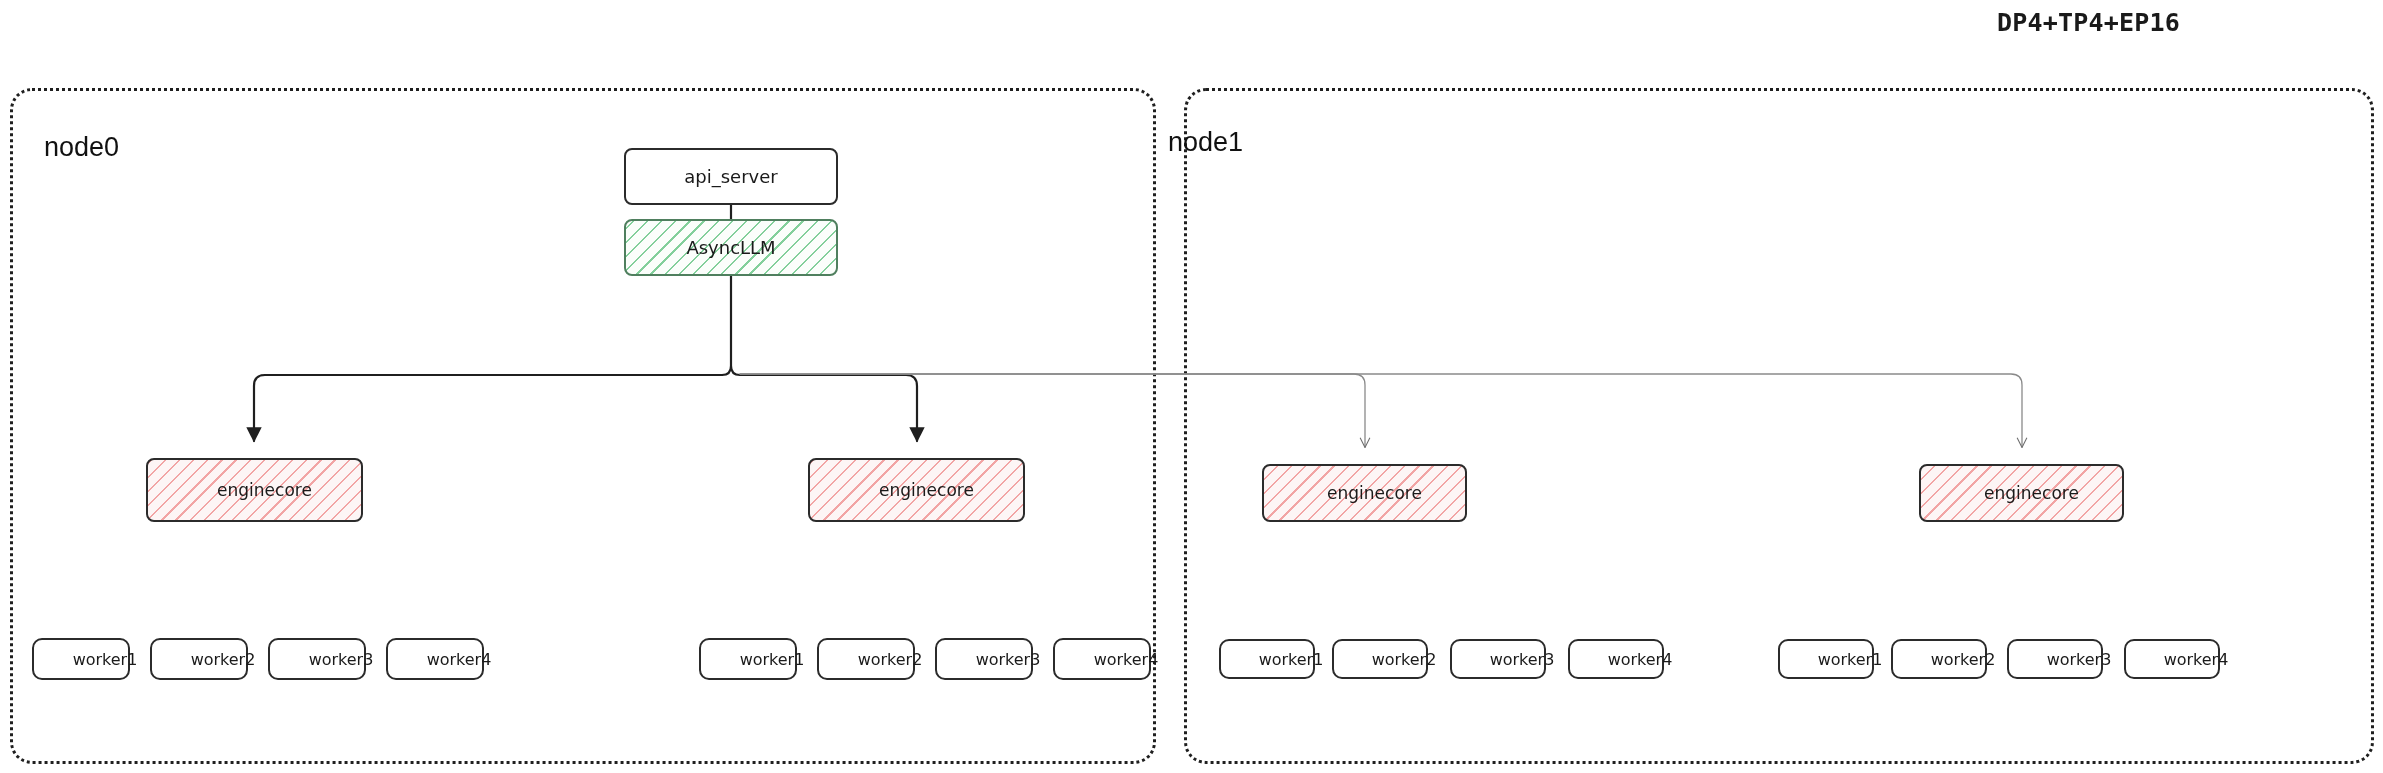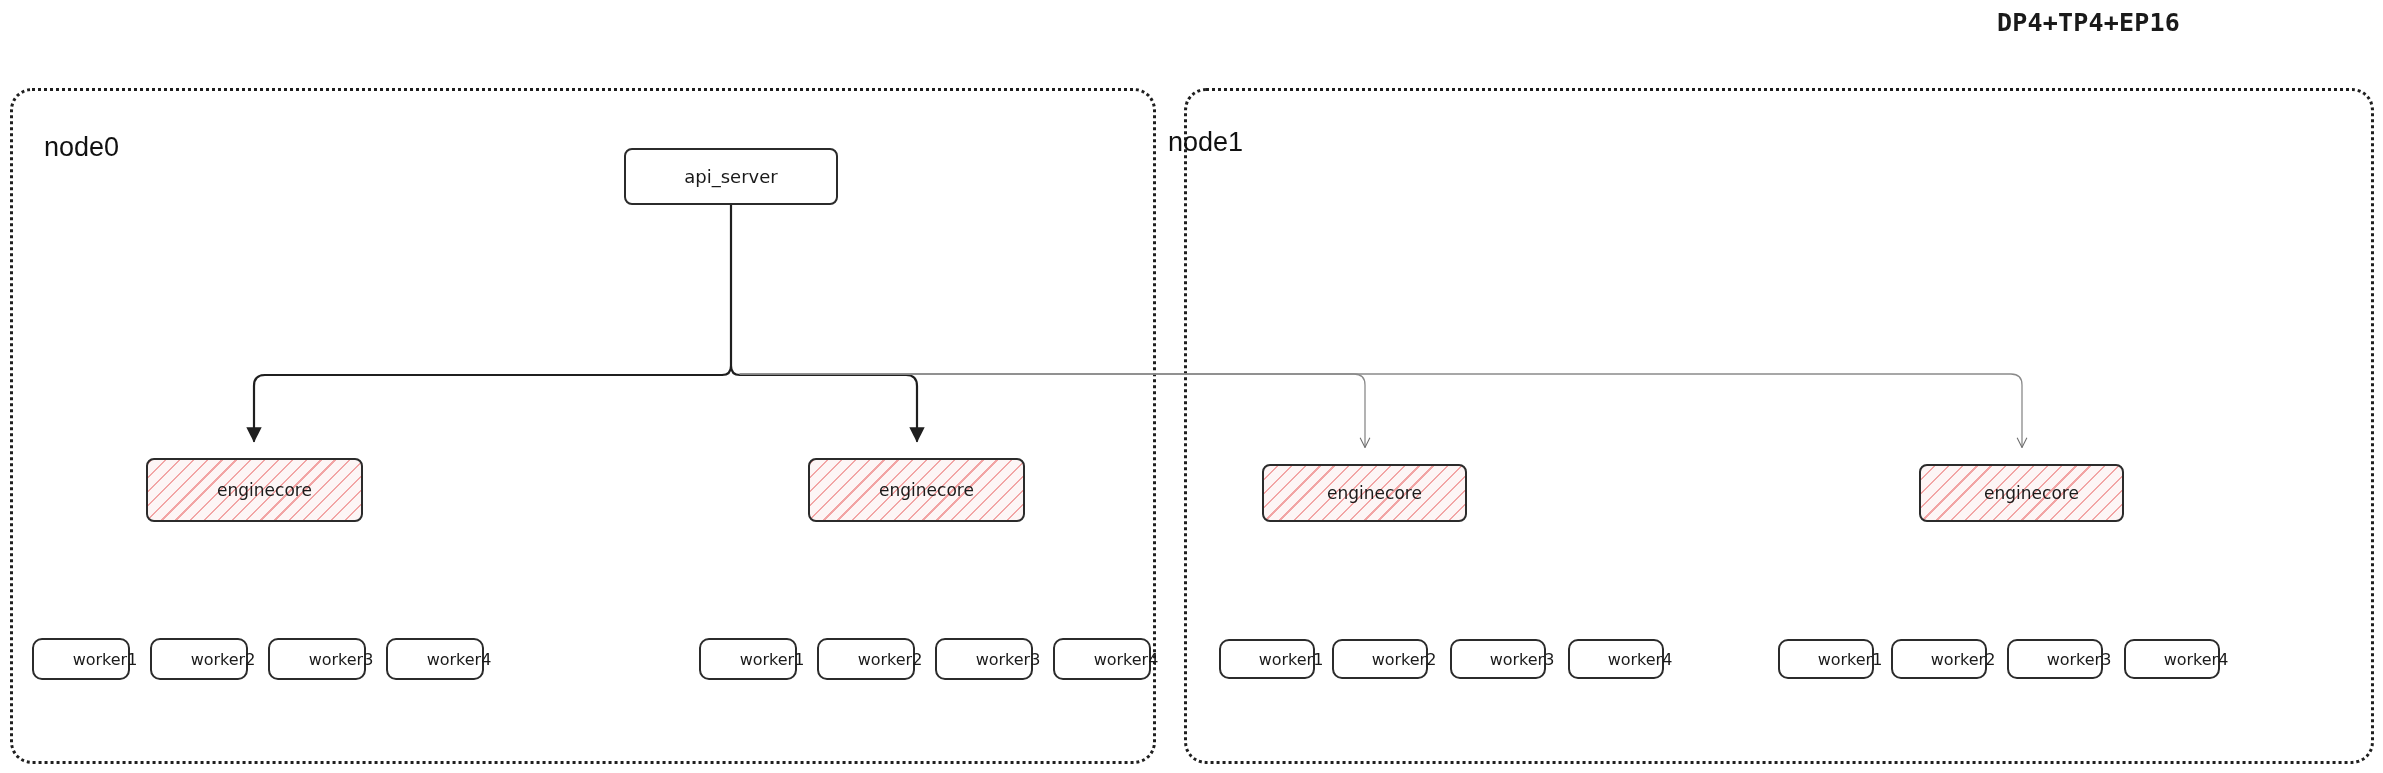--- a/index.html
+++ b/index.html
@@ -144,20 +144,23 @@
 
     <path d="M 740 374 L 1354 374 Q 1365 374 1365 385 L 1365 447" fill="none" stroke="#8a8a8a" stroke-width="1.3" stroke-linecap="round" marker-end="url(#arrow-gray)"></path>
 
     <path d="M 740 374 L 2011 374 Q 2022 374 2022 385 L 2022 447" fill="none" stroke="#8a8a8a" stroke-width="1.3" stroke-linecap="round" marker-end="url(#arrow-gray)"></path>
   </svg>
 
   <div class="rbox box-api" style="left:624px; top:148px; width:214px; height:57px;">
     <span>api_server</span>
   </div>
 
+  <div class="rbox box-async" style="left:624px; top:219px; width:214px; height:57px;">
+    <span>AsyncLLM</span>
+  </div>
 
   <div class="rbox box-engine" style="left:146px; top:458px; width:217px; height:64px;">
     <span>enginecore</span>
   </div>
 
   <div class="rbox box-engine" style="left:808px; top:458px; width:217px; height:64px;">
     <span>enginecore</span>
   </div>
 
   <div class="rbox box-worker" style="left:32px; top:638px; width:98px; height:42px;">

